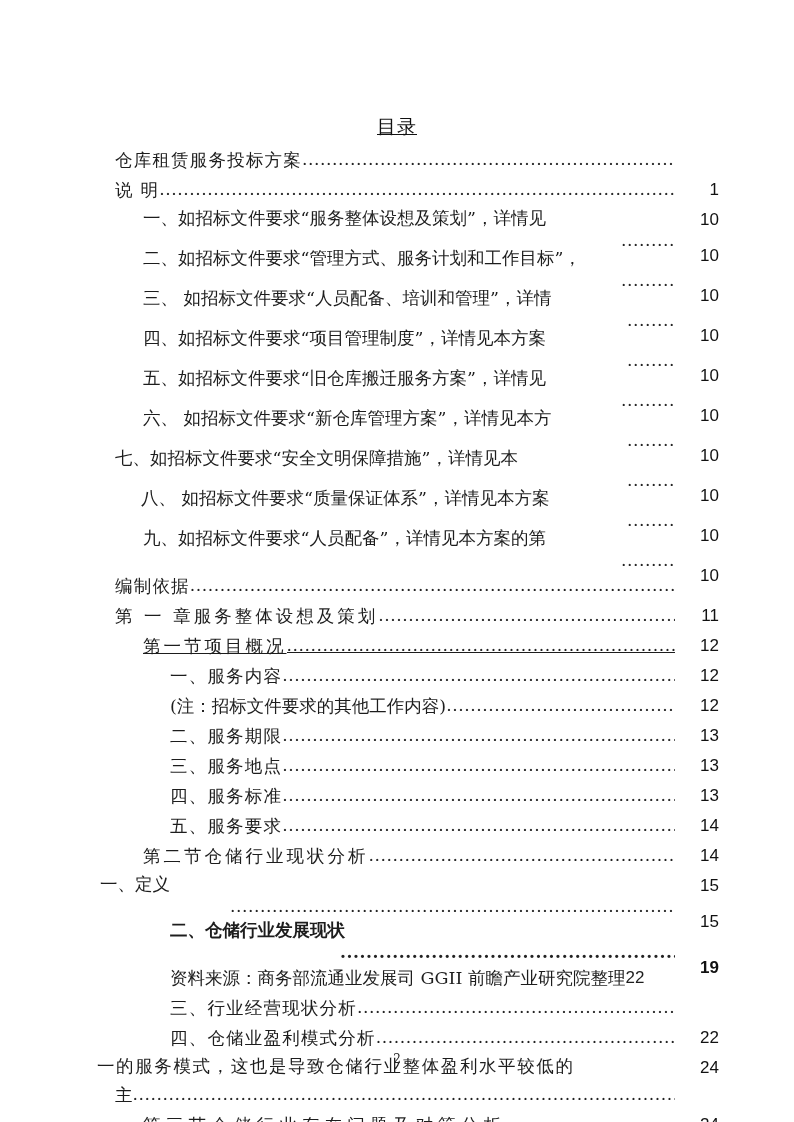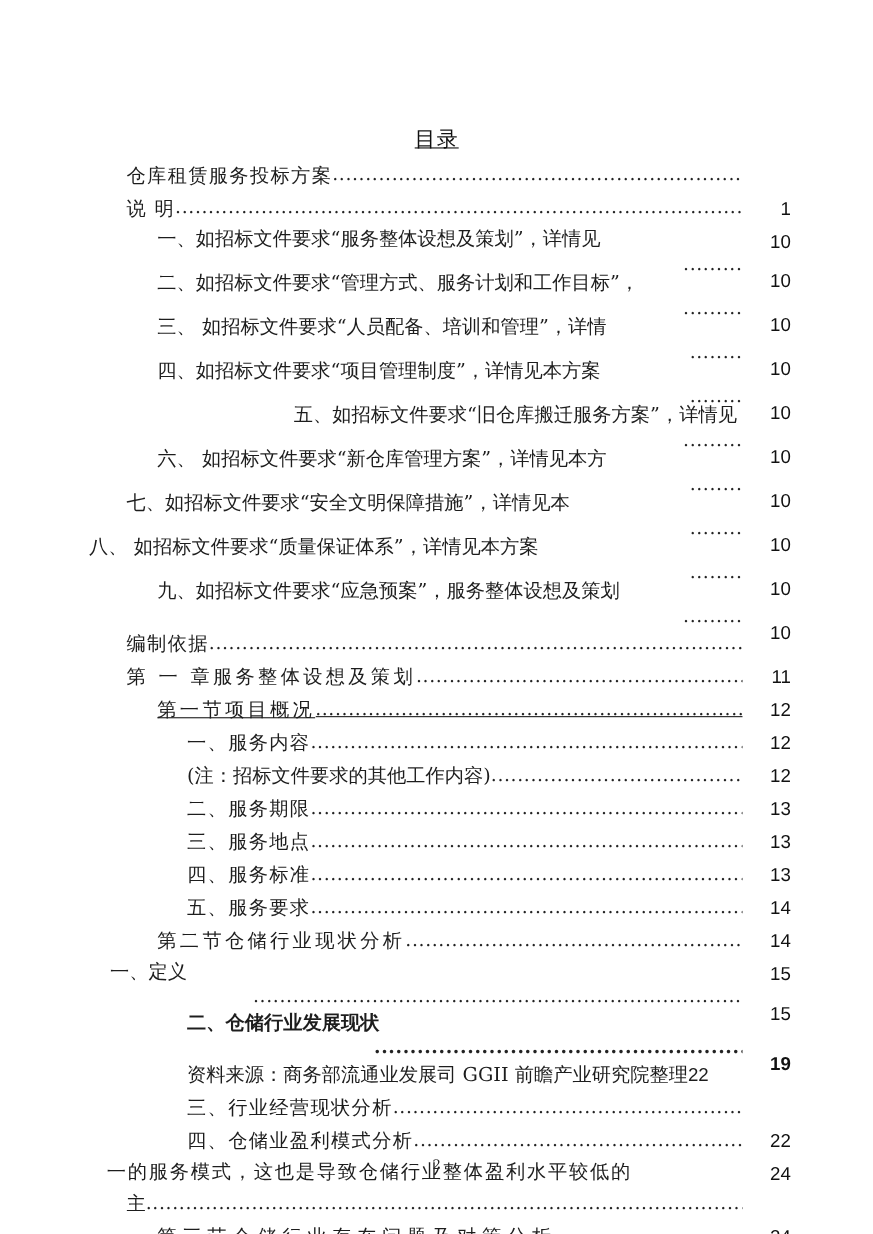--- a/index.html
+++ b/index.html
@@ -182,21 +182,21 @@
 
     <div class="wrapgroup">
       <div class="wrap-line1 ind1" style="padding-left: 143px; height: 27px; line-height: 27px;">四、如招标文件要求“项目管理制度”，详情见本方案</div>
       <div class="wrap-line2 ind1" style="padding-left: 143px; height: 13px; line-height: 13px;">
         <span class="leadwrap">........</span>
         <div class="pagenum"><span>10</span></div>
       </div>
     </div>
 
     <div class="wrapgroup">
-      <div class="wrap-line1 ind1" style="height: 27px; line-height: 27px; text-align: center;">五、如招标文件要求“旧仓库搬迁服务方案”，详情见</div>
+      <div class="wrap-line1 ind1" style="height: 27px; line-height: 27px;">五、如招标文件要求“旧仓库搬迁服务方案”，详情见</div>
       <div class="wrap-line2 ind1" style="padding-left: 143px; height: 13px; line-height: 13px;">
         <span class="leadwrap">.........</span>
         <div class="pagenum"><span>10</span></div>
       </div>
     </div>
 
     <div class="wrapgroup">
       <div class="wrap-line1 ind1" style="padding-left: 143px; height: 27px; line-height: 27px;">六、 如招标文件要求“新仓库管理方案”，详情见本方</div>
       <div class="wrap-line2 ind1" style="padding-left: 143px; height: 13px; line-height: 13px;">
         <span class="leadwrap">........</span>
@@ -206,29 +206,29 @@
 
     <div class="wrapgroup">
       <div class="wrap-line1 ind1" style="padding-left: 115px; height: 27px; line-height: 27px;">七、如招标文件要求“安全文明保障措施”，详情见本</div>
       <div class="wrap-line2 ind1" style="padding-left: 143px; height: 13px; line-height: 13px;">
         <span class="leadwrap">........</span>
         <div class="pagenum"><span>10</span></div>
       </div>
     </div>
 
     <div class="wrapgroup">
-      <div class="wrap-line1 ind1" style="padding-left: 81px; height: 27px; line-height: 27px;">八、 如招标文件要求“质量保证体系”，详情见本方案</div>
-      <div class="wrap-line2 ind1" style="padding-left: 143px; height: 13px; line-height: 13px;">
-        <span class="leadwrap">........</span>
-        <div class="pagenum"><span>10</span></div>
-      </div>
-    </div>
-
-    <div class="wrapgroup">
-      <div class="wrap-line1 ind1" style="padding-left: 143px; height: 27px; line-height: 27px;">九、如招标文件要求“应急预案”，服务整体设想及策划</div>
+      <div class="wrap-line1 ind1" style="padding-left: 105px; height: 27px; line-height: 27px; margin-left: 36px;">八、 如招标文件要求“质量保证体系”，详情见本方案</div>
+      <div class="wrap-line2 ind1" style="padding-left: 143px; height: 13px; line-height: 13px;">
+        <span class="leadwrap">........</span>
+        <div class="pagenum"><span>10</span></div>
+      </div>
+    </div>
+
+    <div class="wrapgroup">
+      <div class="wrap-line1 ind1" style="padding-left: 143px; height: 27px; line-height: 27px;">九、如招标文件要求“人员配备”，详情见本方案的第</div>
       <div class="wrap-line2 ind1" style="padding-left: 143px; height: 13px; line-height: 13px;">
         <span class="leadwrap">.........</span>
         <div class="pagenum"><span>10</span></div>
       </div>
     </div>
 
     <div class="row ind0 tight" style="margin-top: 6px; height: 30px; line-height: 30px;">
       <div class="rowline">
         <span class="label spread3">编制依据</span>
         <span class="leader">................................................................................................................................................................</span>

